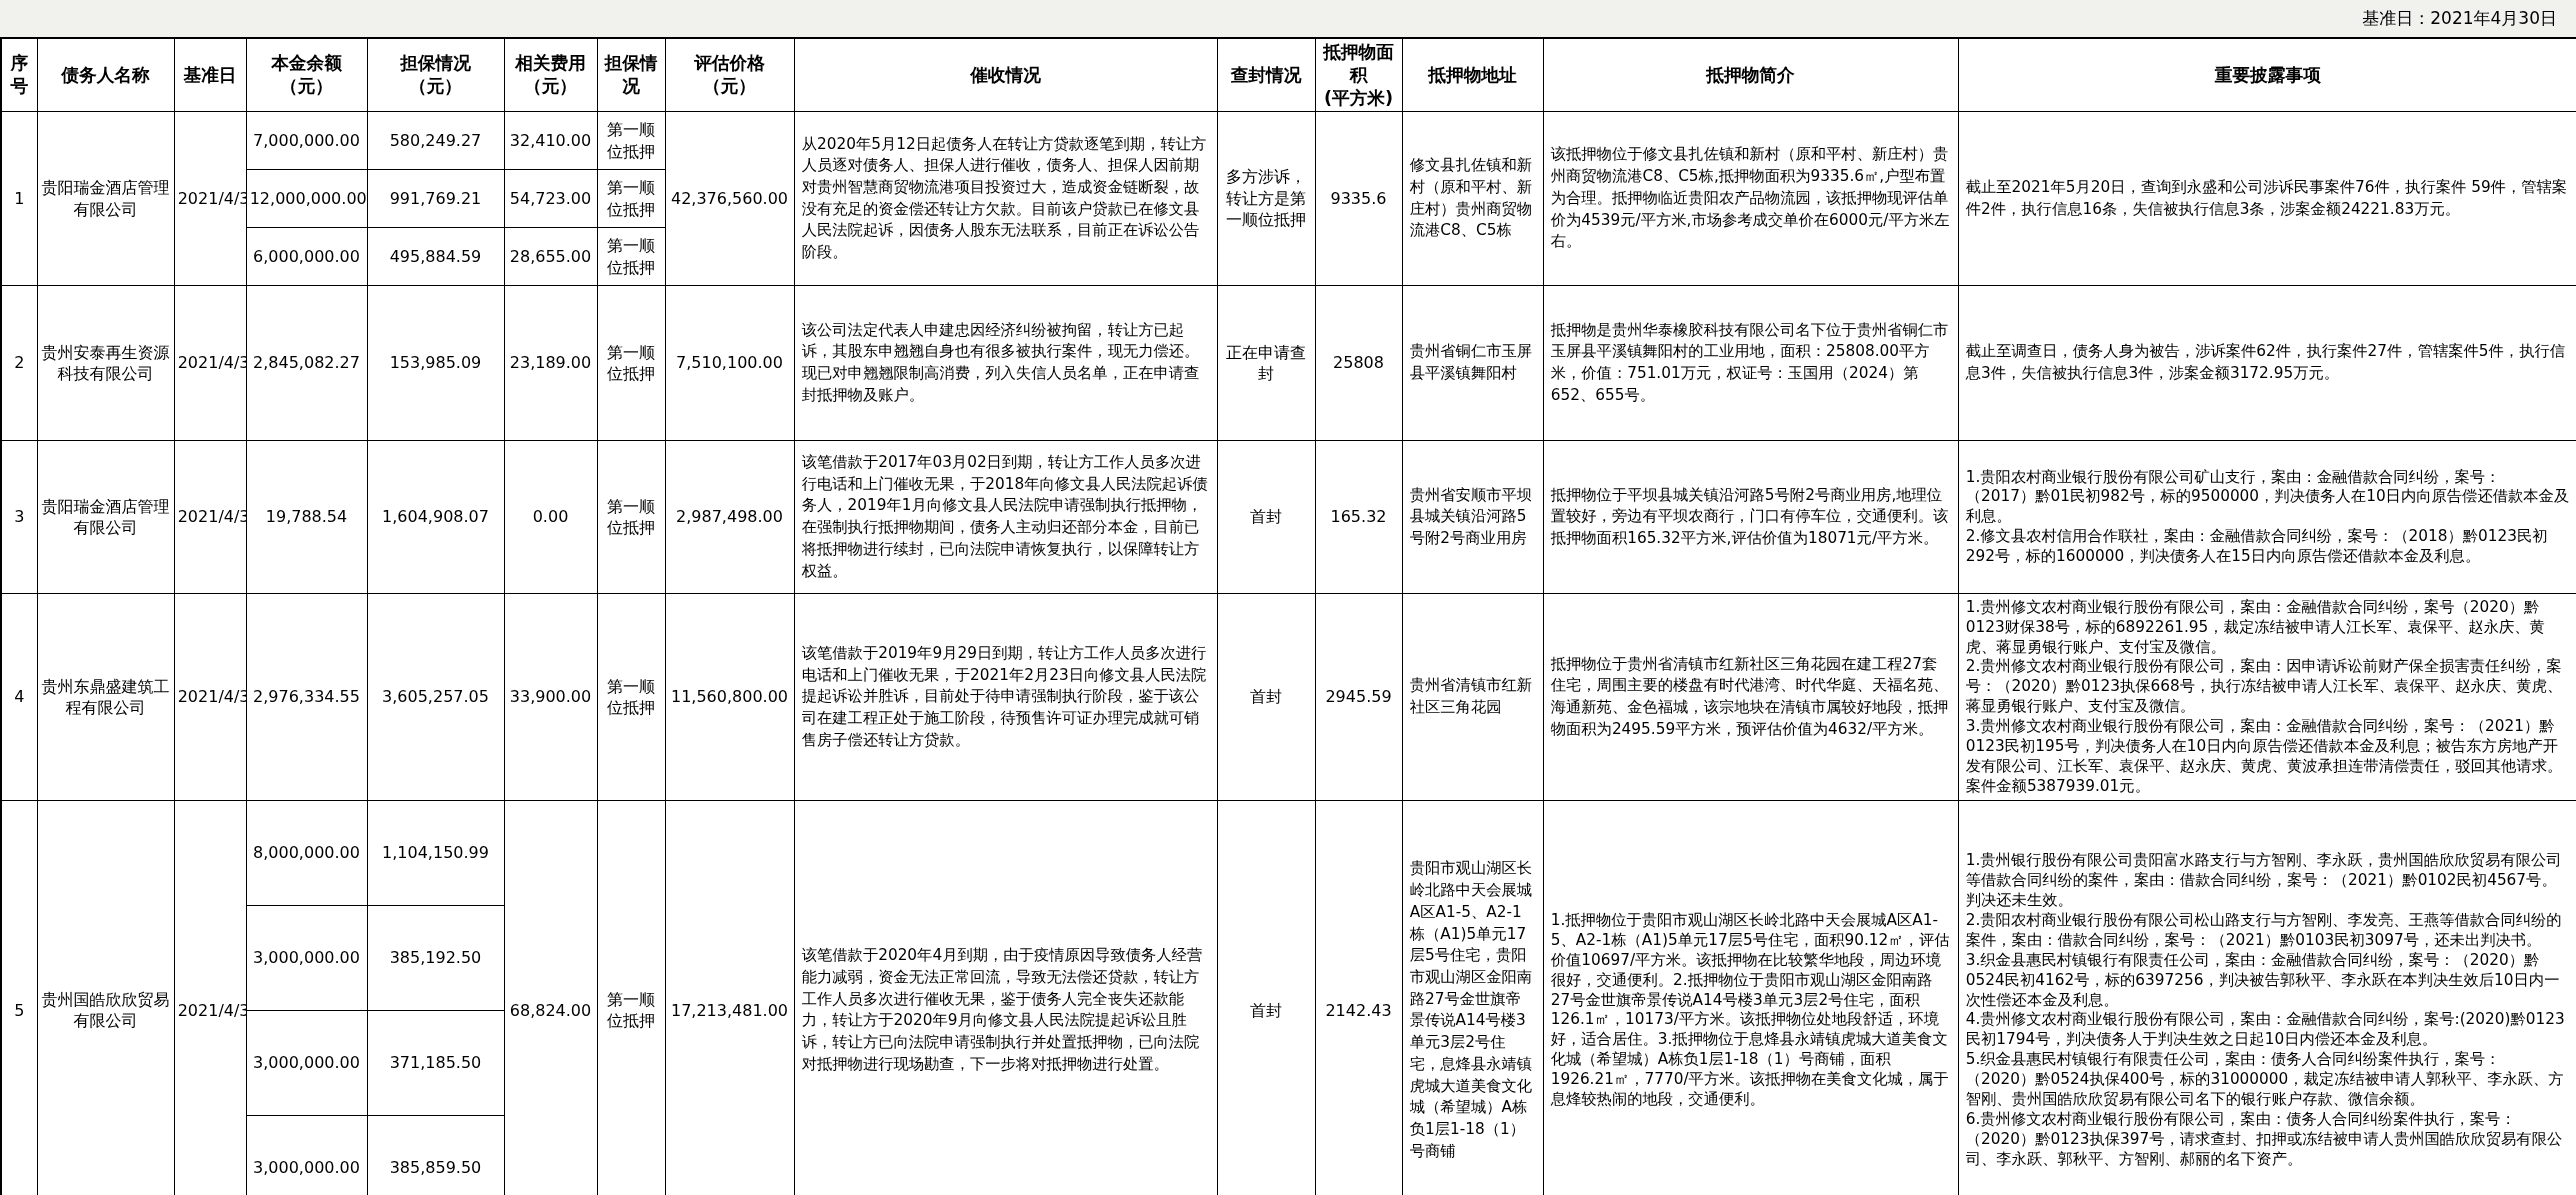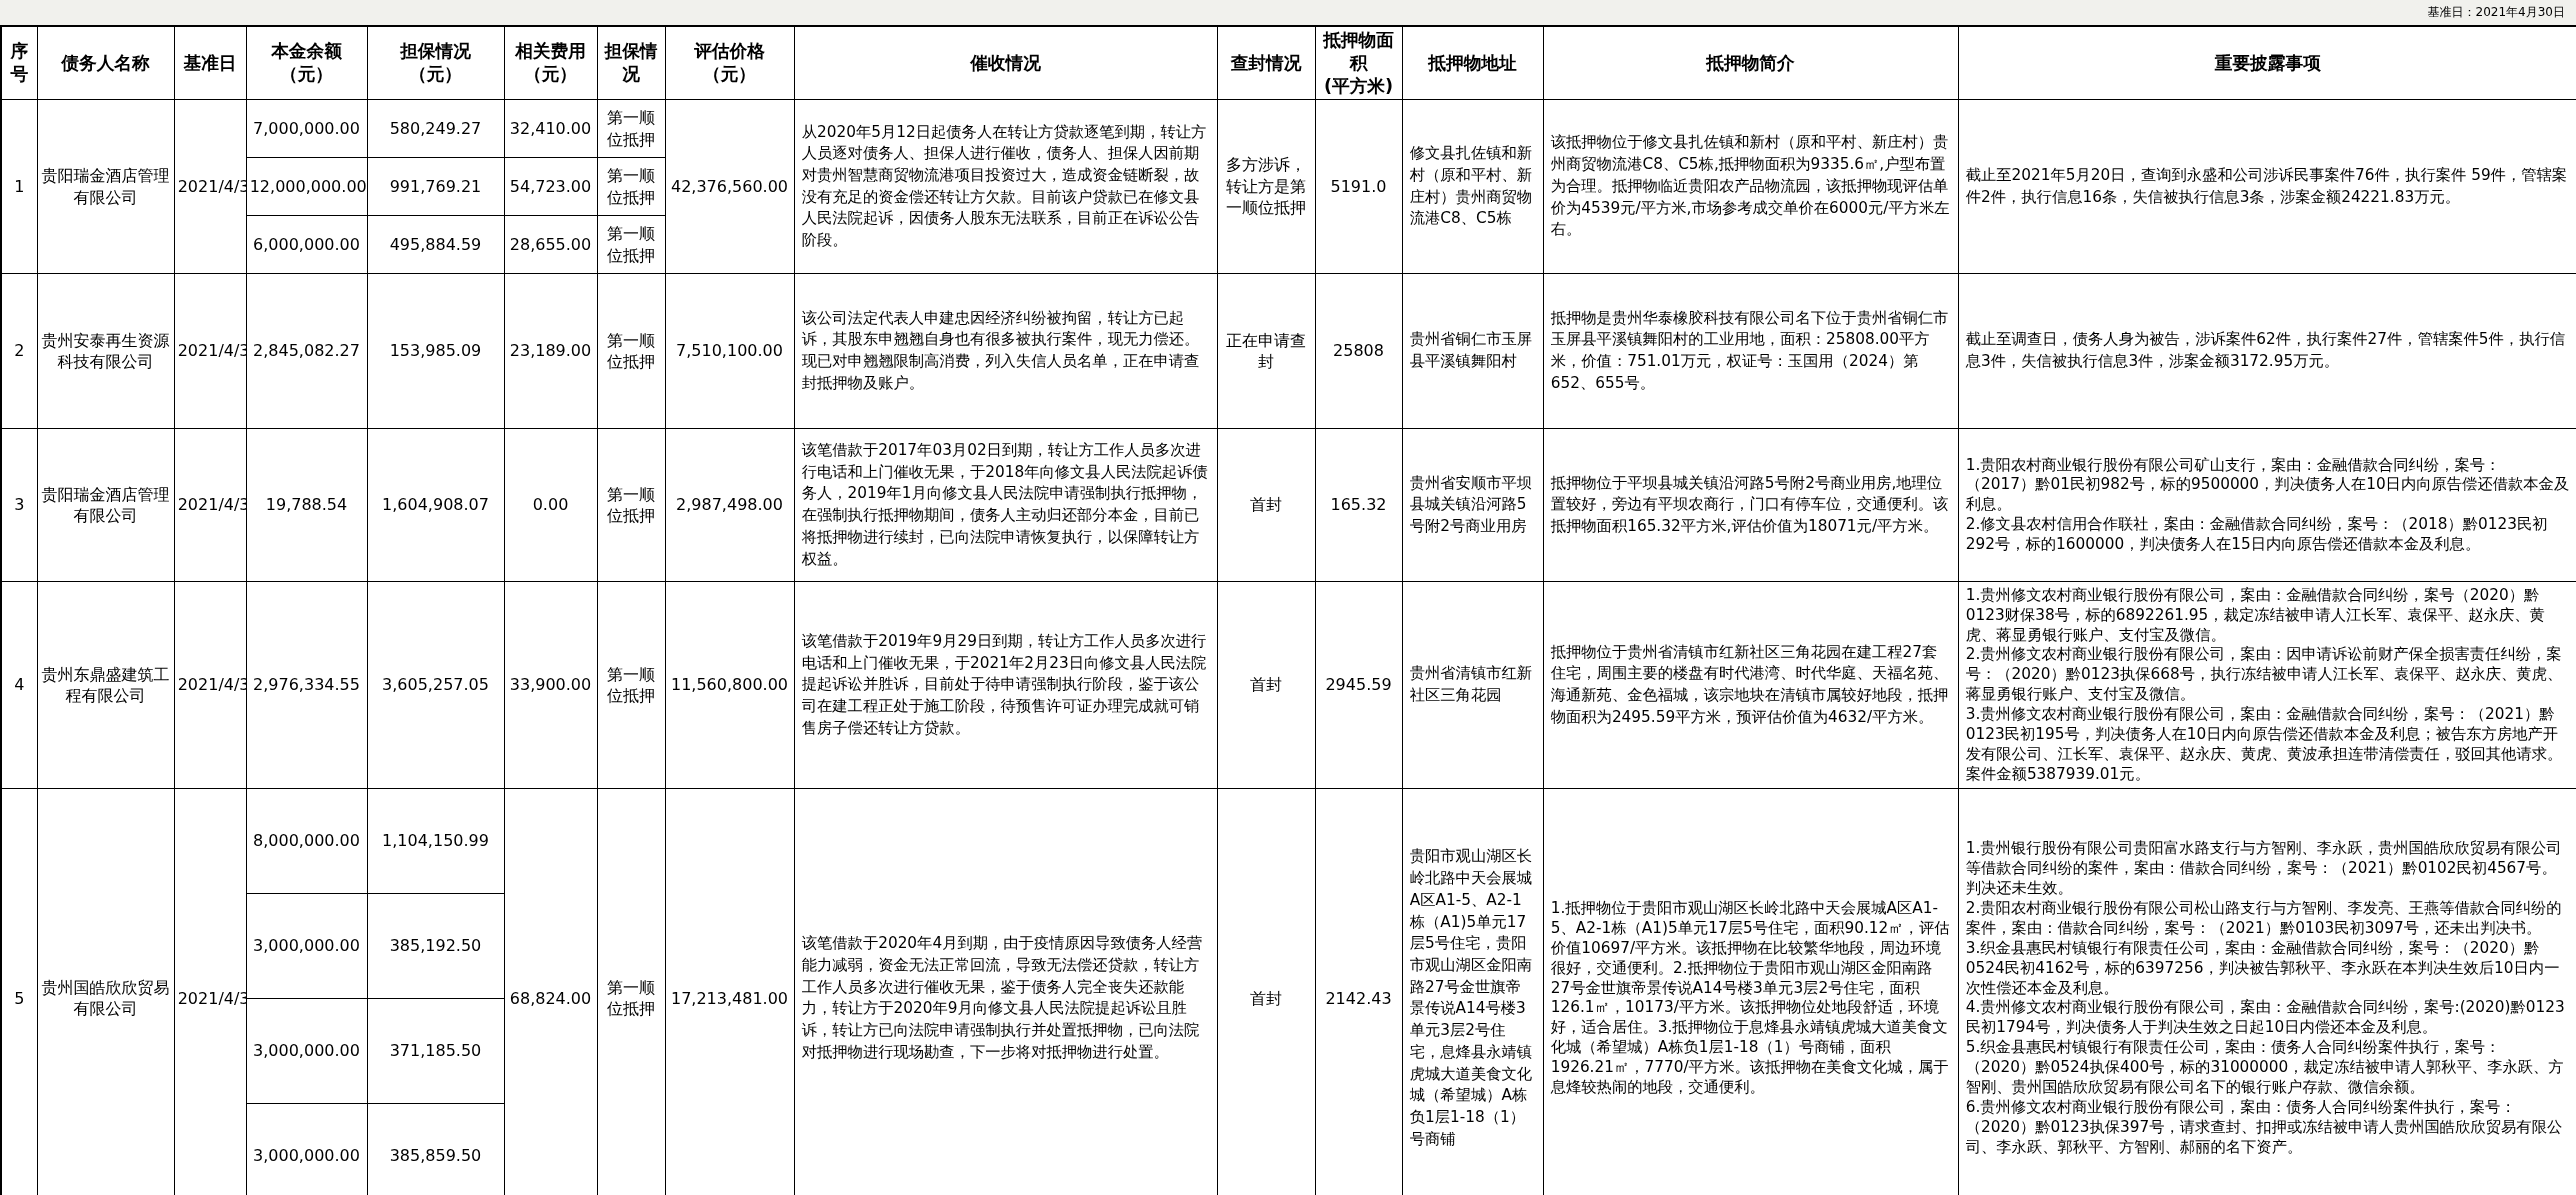--- a/index.html
+++ b/index.html
@@ -2,22 +2,22 @@
 <html style="font-size:13px"><head>
 <meta charset="utf-8">
 <style>
   html, body { margin:0; padding:0; background:#ffffff; }
   body {
     width:2576px; height:1195px; overflow:hidden;
     font-family:"DejaVu Sans","Liberation Sans",sans-serif;
     color:#000;
   }
   .topbar {
-    height:25px; display:flex; justify-content:flex-end; align-items:center;
-    padding-right:11px; background:#f1f1ed; font-size:12px;
+    height:37px; display:flex; justify-content:flex-end; align-items:center;
+    padding-right:19px; background:#f1f1ed; font-size:17px;
   }
   table {
     border-collapse:collapse; table-layout:fixed; width:2576px;
     border:2.4px solid #000;
   }
   th, td {
     border:1.6px solid #000; vertical-align:middle; overflow:hidden;
     padding:1.6px 3.2px; background:#fff;
   }
   th {
@@ -90,21 +90,21 @@
       <td class="center" rowspan="3">1</td>
       <td class="center" rowspan="3">贵阳瑞金酒店管理有限公司</td>
       <td class="center" rowspan="3">2021/4/30</td>
       <td class="center">7,000,000.00</td>
       <td class="center">580,249.27</td>
       <td class="center">32,410.00</td>
       <td class="center">第一顺位抵押</td>
       <td class="center" rowspan="3">42,376,560.00</td>
       <td class="text" rowspan="3">从2020年5月12日起债务人在转让方贷款逐笔到期，转让方人员逐对债务人、担保人进行催收，债务人、担保人因前期对贵州智慧商贸物流港项目投资过大，造成资金链断裂，故没有充足的资金偿还转让方欠款。目前该户贷款已在修文县人民法院起诉，因债务人股东无法联系，目前正在诉讼公告阶段。</td>
       <td class="center" rowspan="3">多方涉诉，转让方是第一顺位抵押</td>
-      <td class="center" rowspan="3">5191.0</td>
+      <td class="center" rowspan="3">9335.6</td>
       <td class="text" rowspan="3">修文县扎佐镇和新村（原和平村、新庄村）贵州商贸物流港C8、C5栋</td>
       <td class="text" rowspan="3">该抵押物位于修文县扎佐镇和新村（原和平村、新庄村）贵州商贸物流港C8、C5栋,抵押物面积为9335.6㎡,户型布置为合理。抵押物临近贵阳农产品物流园，该抵押物现评估单价为4539元/平方米,市场参考成交单价在6000元/平方米左右。</td>
       <td class="text" rowspan="3">截止至2021年5月20日，查询到永盛和公司涉诉民事案件76件，执行案件 59件，管辖案件2件，执行信息16条，失信被执行信息3条，涉案金额24221.83万元。</td>
     </tr>
     <tr class="r1sub">
       <td class="center">12,000,000.00</td>
       <td class="center">991,769.21</td>
       <td class="center">54,723.00</td>
       <td class="center">第一顺位抵押</td>
     </tr>

